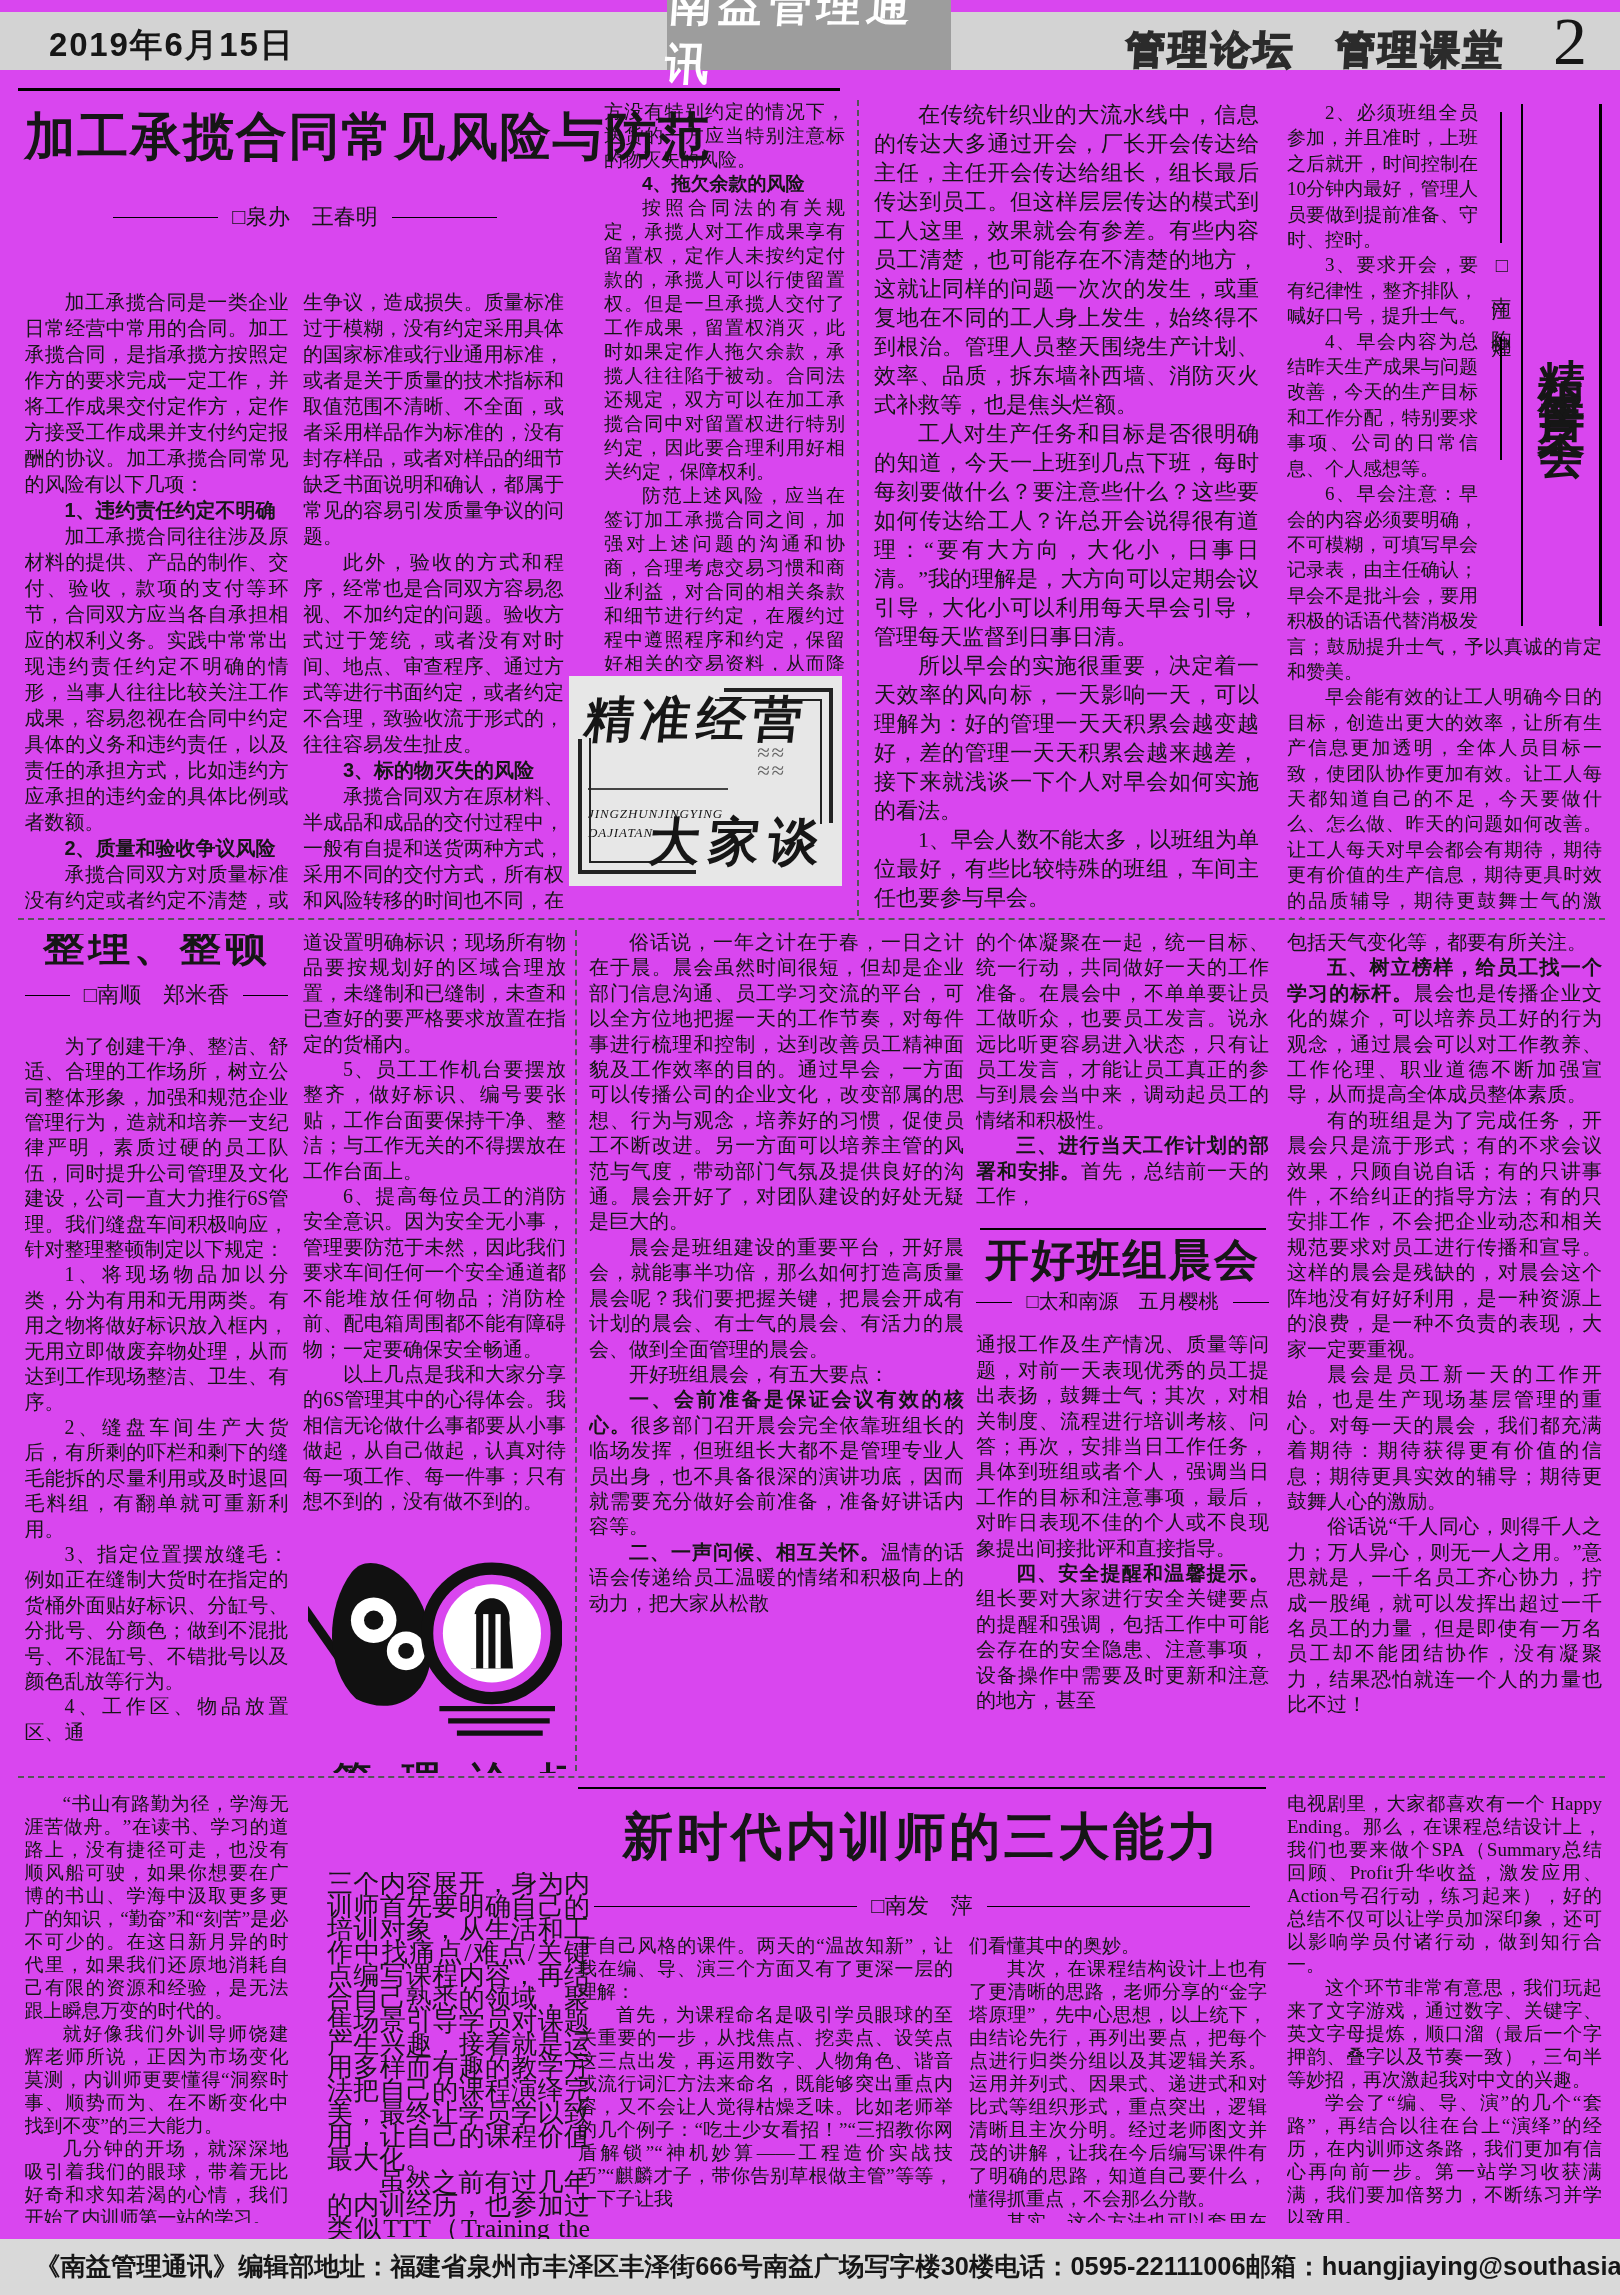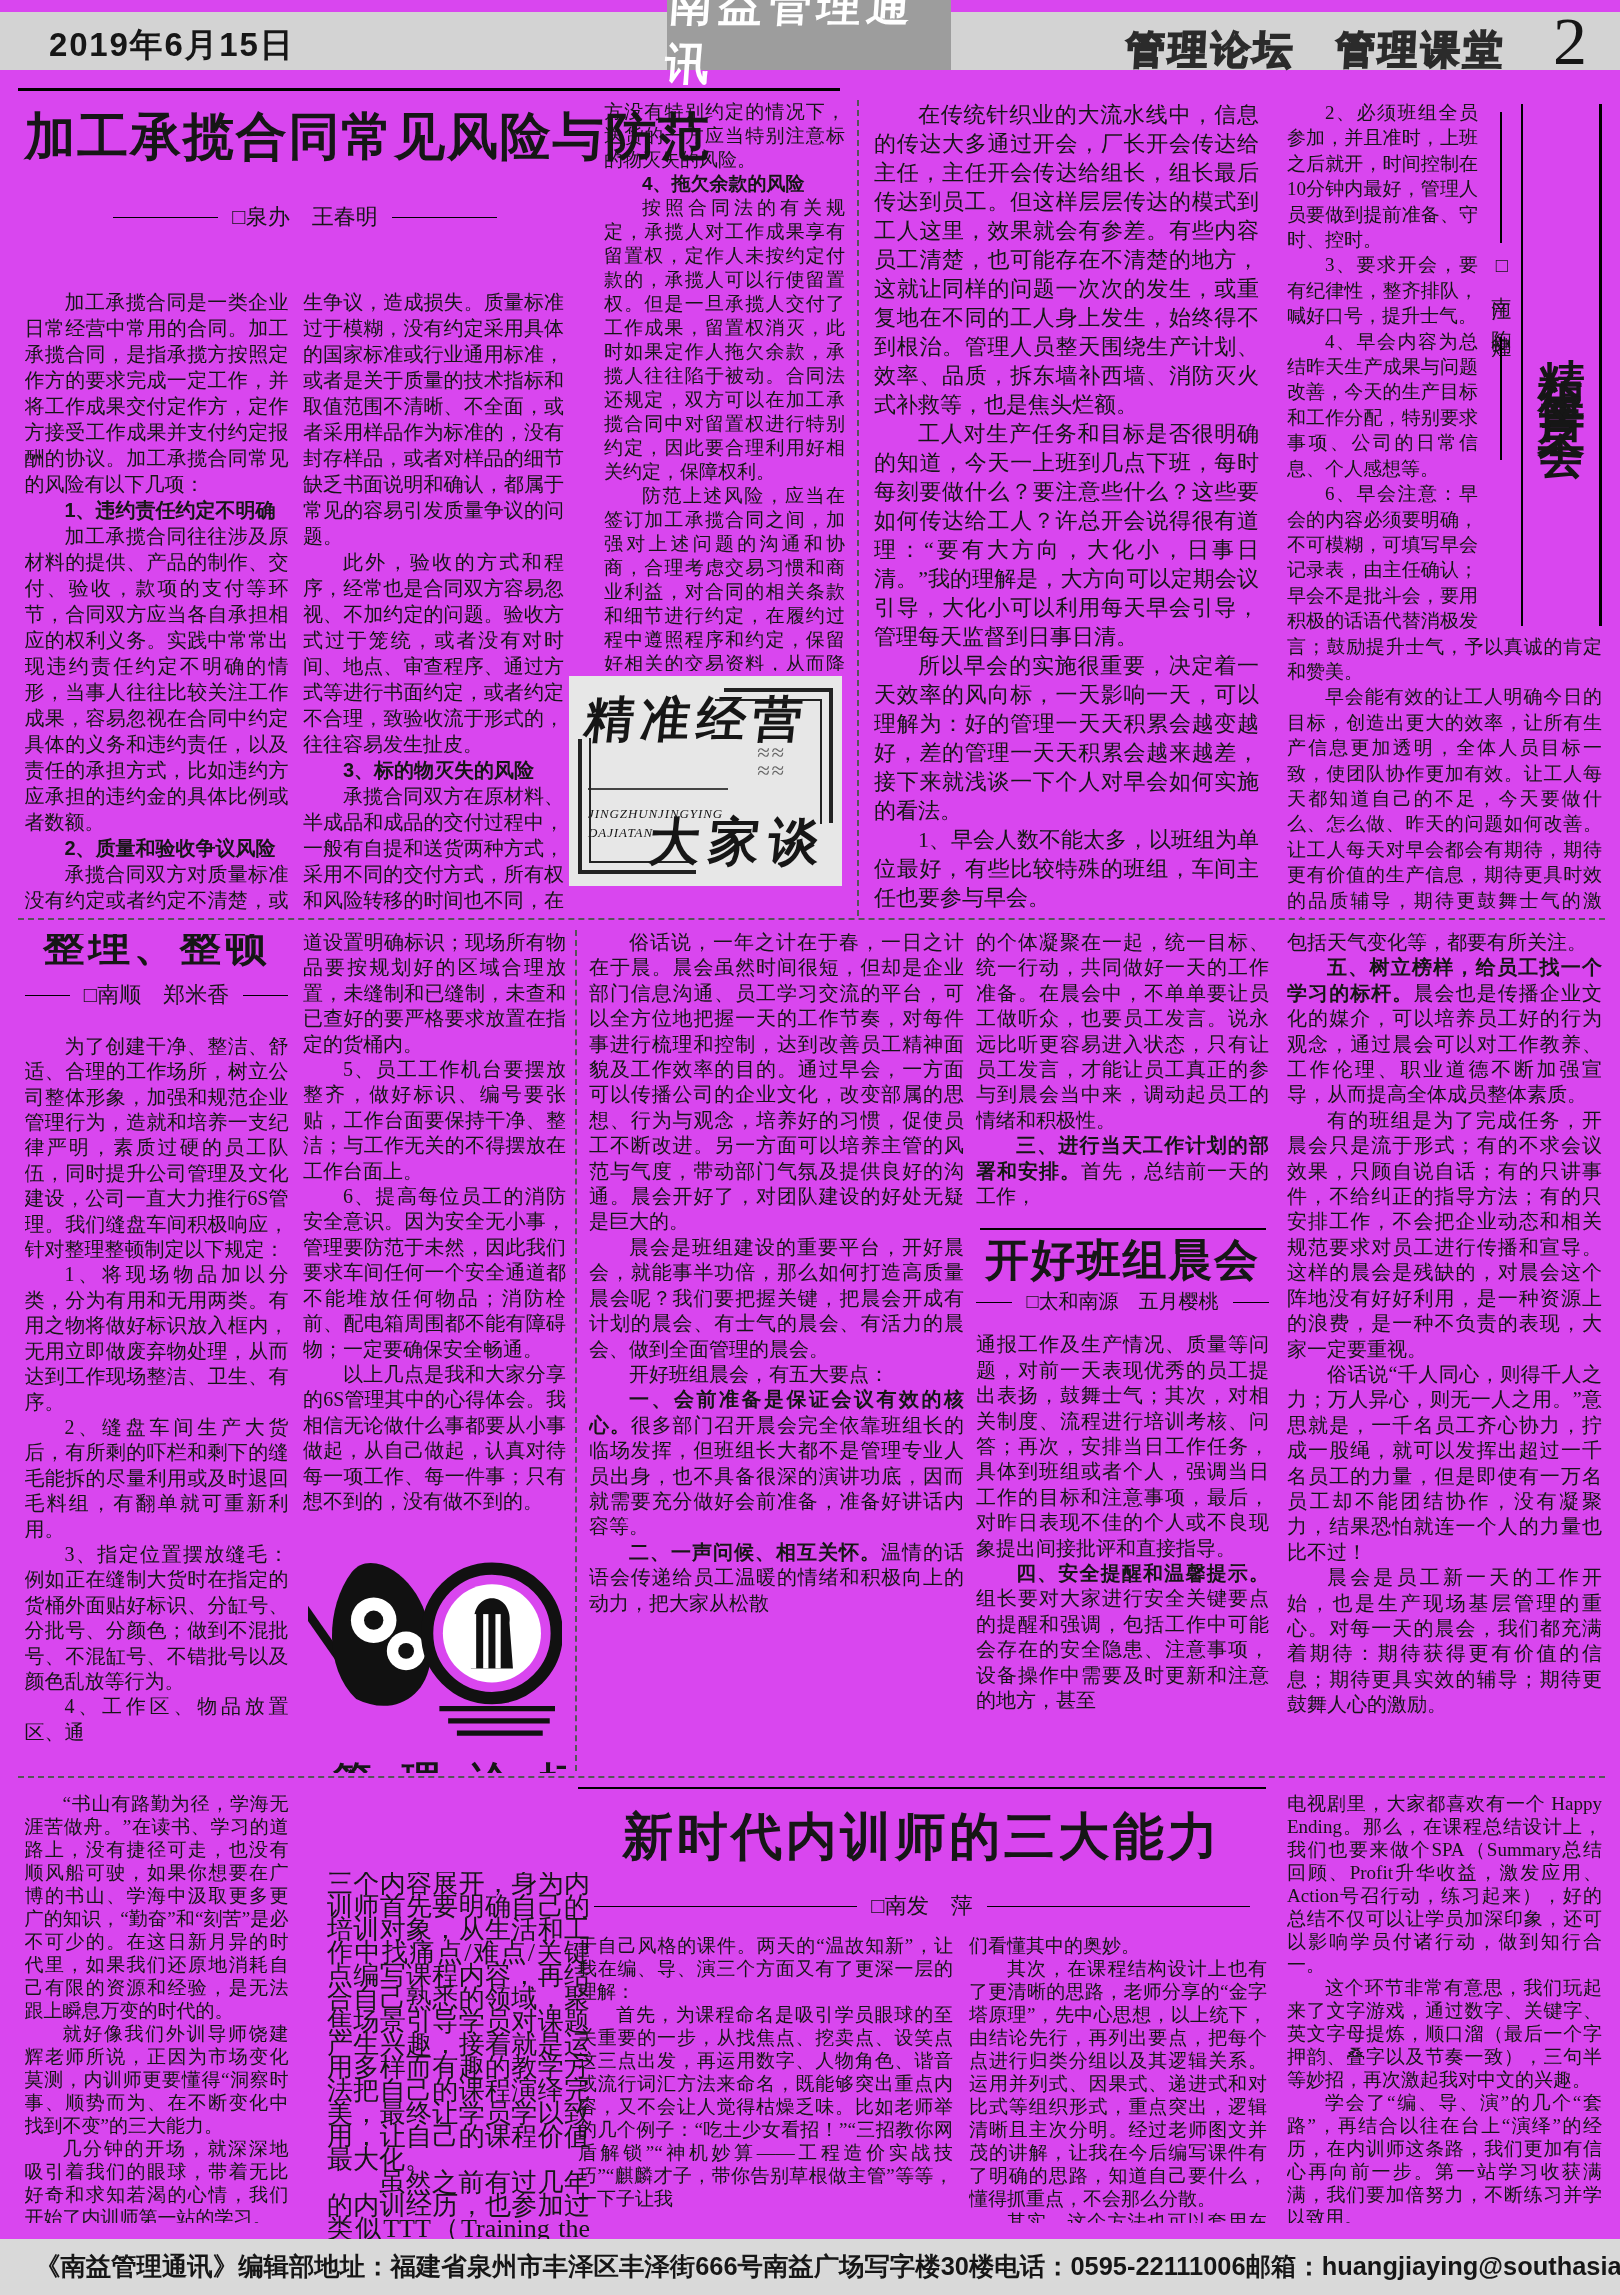--- a/index.html
+++ b/index.html
@@ -239,22 +239,22 @@
     <div>
         <p class="cont">通报工作及生产情况、质量等问题，对前一天表现优秀的员工提出表扬，鼓舞士气；其次，对相关制度、流程进行培训考核、问答；再次，安排当日工作任务，具体到班组或者个人，强调当日工作的目标和注意事项，最后，对昨日表现不佳的个人或不良现象提出间接批评和直接指导。</p>
         <p><b>四、安全提醒和温馨提示。</b>组长要对大家进行安全关键要点的提醒和强调，包括工作中可能会存在的安全隐患、注意事项，设备操作中需要及时更新和注意的地方，甚至</p>
       </div>
   </div>
 
   <div class="col mzE">
       <p class="cont">包括天气变化等，都要有所关注。</p>
       <p><b>五、树立榜样，给员工找一个学习的标杆。</b>晨会也是传播企业文化的媒介，可以培养员工好的行为观念，通过晨会可以对工作教养、工作伦理、职业道德不断加强宣导，从而提高全体成员整体素质。</p>
       <p>有的班组是为了完成任务，开晨会只是流于形式；有的不求会议效果，只顾自说自话；有的只讲事件，不给纠正的指导方法；有的只安排工作，不会把企业动态和相关规范要求对员工进行传播和宣导。这样的晨会是残缺的，对晨会这个阵地没有好好利用，是一种资源上的浪费，是一种不负责的表现，大家一定要重视。</p>
+      <p>晨会是员工新一天的工作开始，也是生产现场基层管理的重心。对每一天的晨会，我们都充满着期待：期待获得更有价值的信息；期待更具实效的辅导；期待更鼓舞人心的激励。</p>
       <p>俗话说“千人同心，则得千人之力；万人异心，则无一人之用。”意思就是，一千名员工齐心协力，拧成一股绳，就可以发挥出超过一千名员工的力量，但是即使有一万名员工却不能团结协作，没有凝聚力，结果恐怕就连一个人的力量也比不过！</p>
-      <p>晨会是员工新一天的工作开始，也是生产现场基层管理的重心。对每一天的晨会，我们都充满着期待：期待获得更有价值的信息；期待更具实效的辅导；期待更鼓舞人心的激励。</p>
     </div>
 
   <div class="hdash" style="left:17.5px;top:1776px;width:1587px;"></div>
 
   <div class="nx-block">
     <div class="nx-rule"></div>
     <div class="nx-title">新时代内训师的三大能力</div>
     <div class="byline long">□南发　萍</div>
   </div>
   <div class="col bzA">

